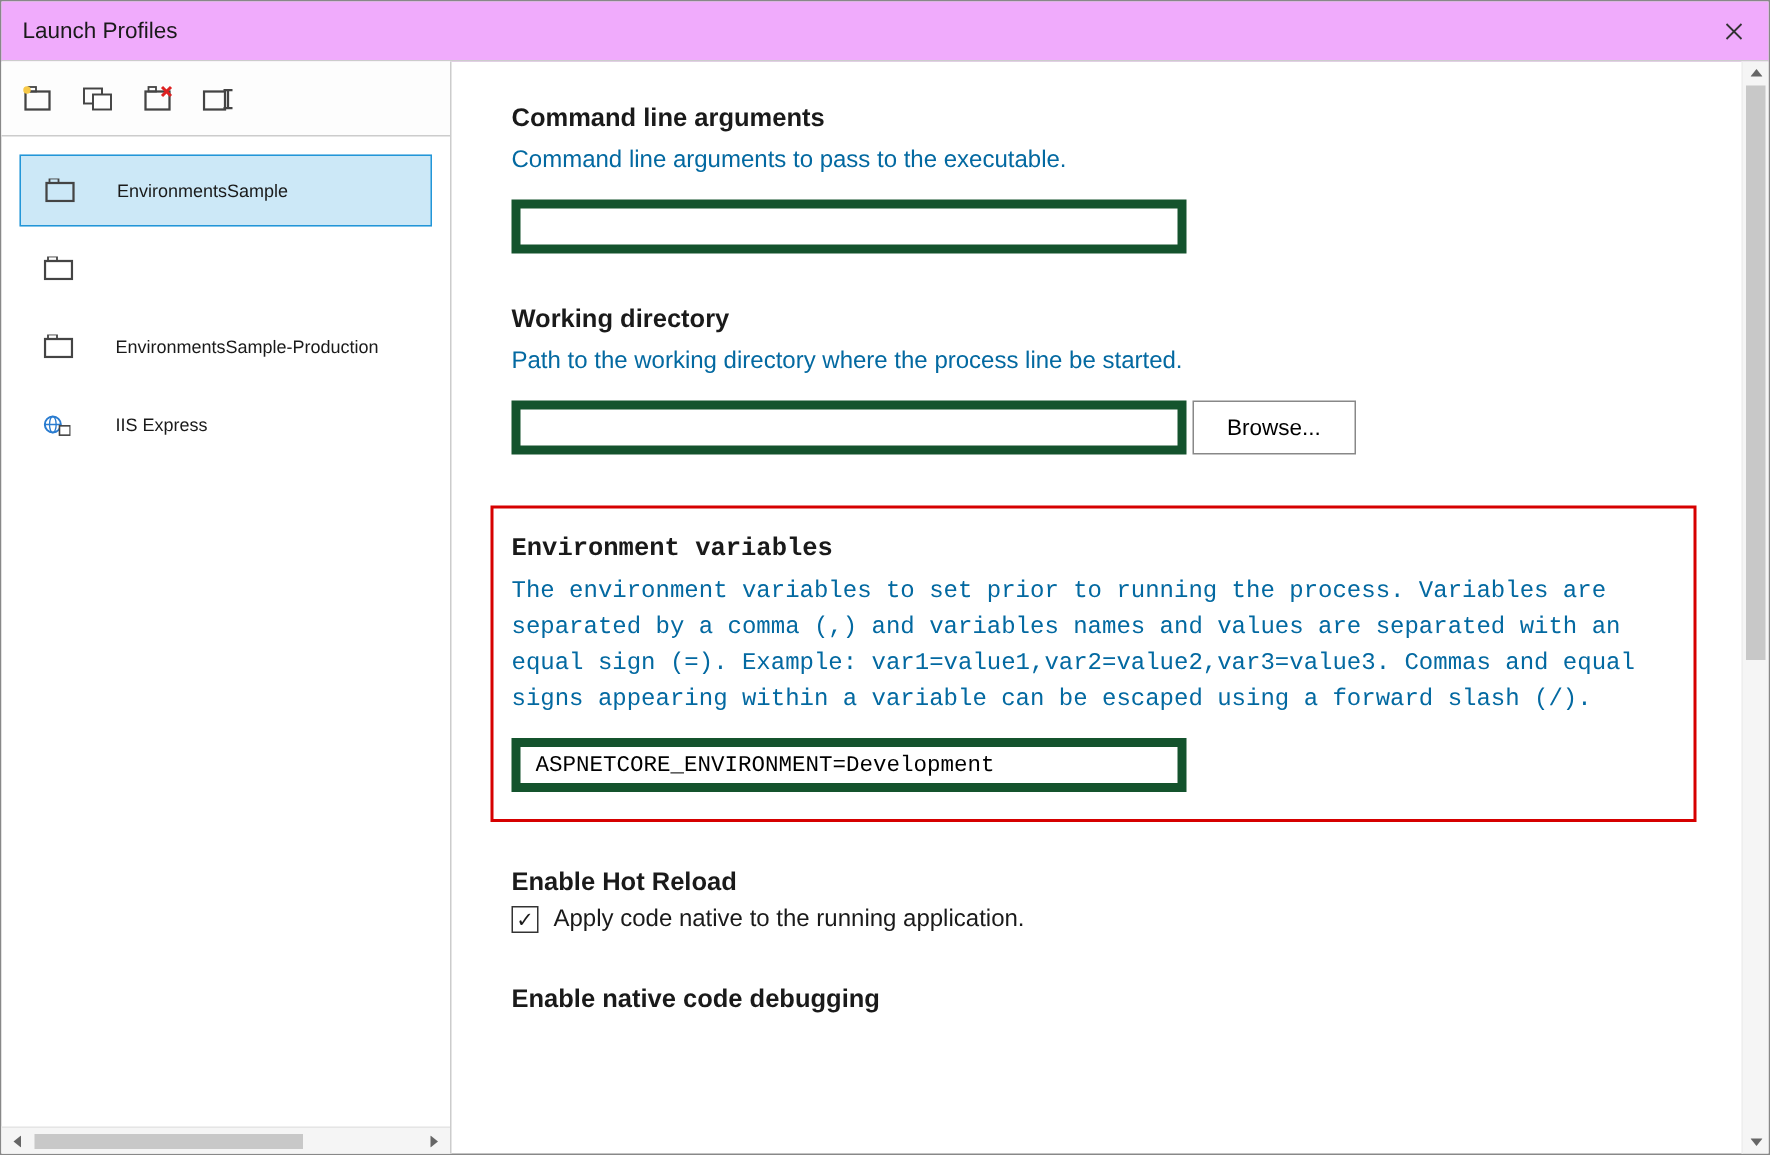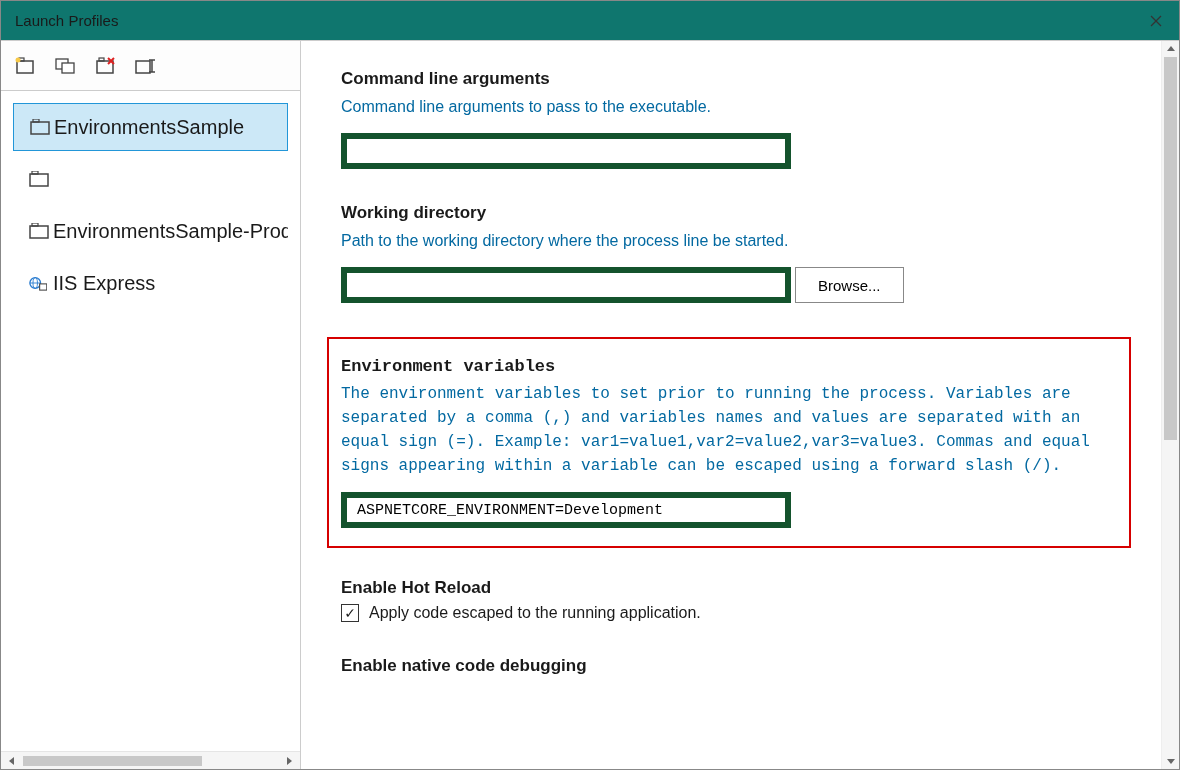--- a/index.html
+++ b/index.html
@@ -20,21 +20,21 @@
     background: #fff;
     position: relative;
   }
   .titlebar {
     height: 40px;
     display: flex;
     align-items: center;
     justify-content: space-between;
     padding: 0 0 0 14px;
     border-bottom: 1px solid #ccc;
-    background: #0f766e;
+    background: #f0abfc;
   }
   .titlebar-title {
     font-size: 15px;
   }
   .titlebar-close {
     width: 46px; height: 40px;
     display: flex; align-items: center; justify-content: center;
     cursor: pointer;
   }
   .titlebar-close svg { width: 12px; height: 12px; }
@@ -68,28 +68,28 @@
     position: relative;
   }
   .profile-list {
     flex: 1;
     overflow: hidden;
     padding: 8px 0 0 0;
   }
   .profile-item {
     display: flex;
     align-items: center;
-    gap: 4px;
+    gap: 28px;
     height: 48px;
     padding: 0 16px;
     margin: 4px 12px;
     cursor: pointer;
     white-space: nowrap;
     overflow: hidden;
-    font-size: 20px;
+    font-size: 12px;
   }
   .profile-item.selected {
     background: #cce8f7;
     border: 1px solid #2296d8;
   }
   .profile-icon {
     flex-shrink: 0;
     width: 20px; height: 16px;
     display: inline-flex;
   }
@@ -347,21 +347,21 @@
           <div class="section-desc">The environment variables to set prior to running the process. Variables are separated by a comma (,) and variables names and values are separated with an equal sign (=). Example: var1=value1,var2=value2,var3=value3. Commas and equal signs appearing within a variable can be escaped using a forward slash (/).</div>
           <input class="text-input" type="text" value="ASPNETCORE_ENVIRONMENT=Development" style="">
         </div>
 
         <div class="section">
           <div class="section-title">Enable Hot Reload</div>
           <div class="checkbox-row">
             <span class="checkbox">
               <span>✓</span>
             </span>
-            <span>Apply code escaped to the running application.</span>
+            <span>Apply code native to the running application.</span>
           </div>
         </div>
 
         <div class="section">
           <div class="section-title">Enable native code debugging</div>
         </div>
 
       </div>
 
       <div class="right-scrollbar">

